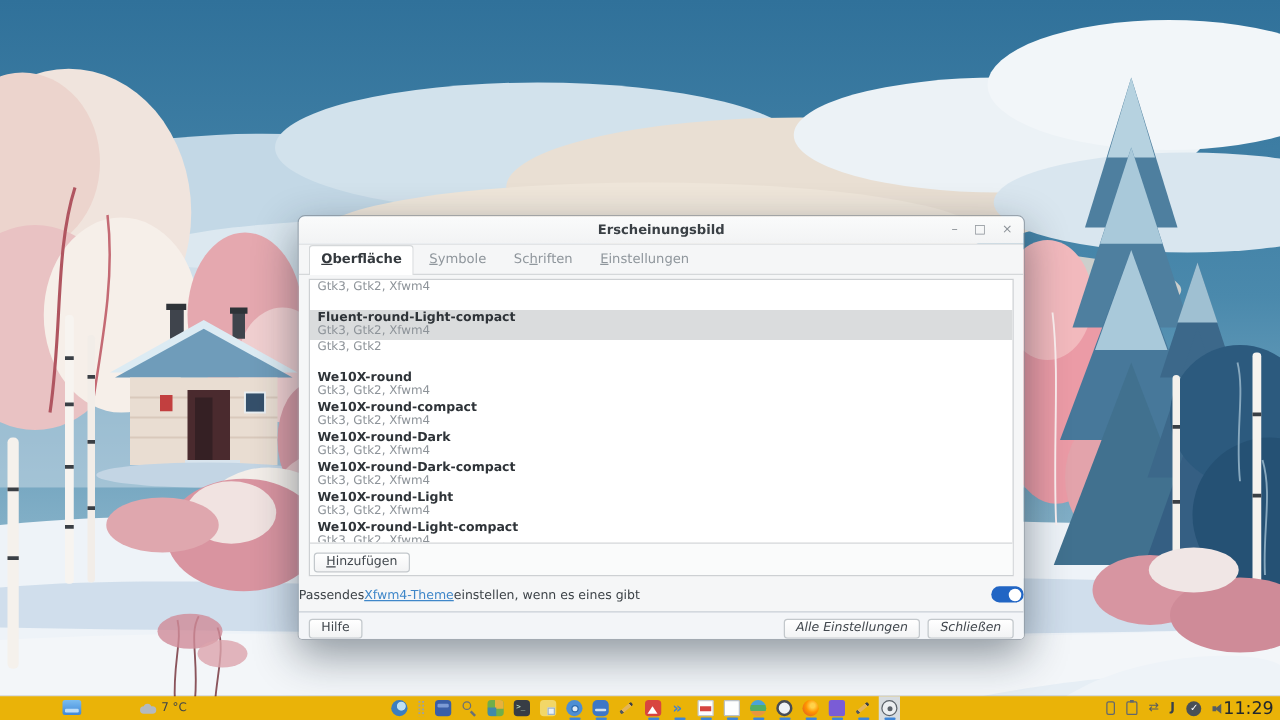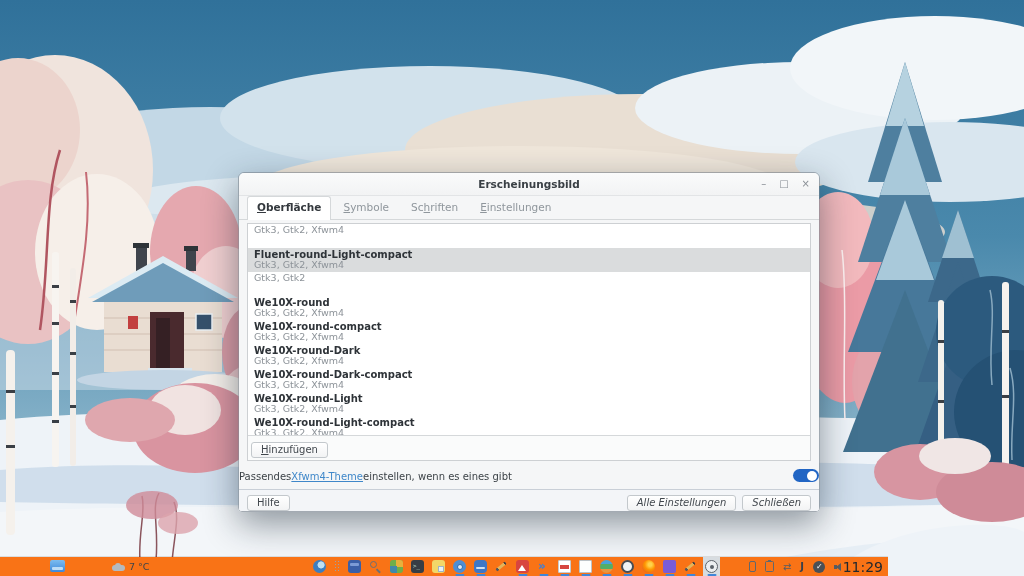--- a/index.html
+++ b/index.html
@@ -33,21 +33,21 @@
   .toggle-row{display:flex;align-items:flex-end;padding:8px 0 7px;font-size:10px;color:#3c4247;}
   .link{color:#3f87c9;text-decoration:underline;}
   .toggle{margin-left:auto;width:26px;height:13px;border-radius:7px;background:#b9c0c6;position:relative;}
   .toggle.on{background:#2165c4;}
   .toggle.on::after{content:'';position:absolute;right:2px;top:1.5px;width:10px;height:10px;border-radius:50%;background:#fff;}
   .footer{margin-top:auto;border-top:1px solid rgba(190,198,206,.8);background:rgba(242,245,248,.78);
           padding:5px 8px;display:flex;align-items:center;flex:0 0 auto;}
   .footer-right{margin-left:auto;display:flex;gap:6px;font-style:italic;}
 
   
-  .taskbar{position:absolute;left:0;bottom:0;width:888px;height:19px;background:#f97316;box-shadow:0 -1px 0 rgba(0,0,0,.10);}
+  .taskbar{position:absolute;left:0;bottom:0;width:1024px;height:19px;background:#eab308;box-shadow:0 -1px 0 rgba(0,0,0,.10);}
   .launcher{position:absolute;left:50px;top:3px;}
   .launcher-icon{display:block;width:15px;height:12px;border-radius:2px;background:linear-gradient(#7bbcf0,#3f88d9);position:relative;}
   .launcher-icon::after{content:'';position:absolute;left:2px;bottom:2px;right:2px;height:3px;background:#bcdcf6;border-radius:1px;}
   .weather{position:absolute;left:112px;top:0;height:19px;display:flex;align-items:center;gap:4px;font-size:9.5px;color:#3e444a;}
   .cloud-icon{position:relative;width:13px;height:8px;display:inline-block;}
   .cloud-icon::before{content:'';position:absolute;left:0;bottom:0;width:13px;height:6px;background:#b4bac0;border-radius:4px;}
   .cloud-icon::after{content:'';position:absolute;left:3px;top:0;width:6px;height:6px;border-radius:50%;background:#b4bac0;}
   .apps{position:absolute;left:311px;top:0;height:19px;display:flex;align-items:center;gap:4px;}
   .task{position:relative;height:19px;display:flex;align-items:center;padding:0 2px;}
   .task.running::after{content:'';position:absolute;left:50%;transform:translateX(-50%);bottom:0;width:9px;height:2px;background:#3f86d8;border-radius:1px;}

